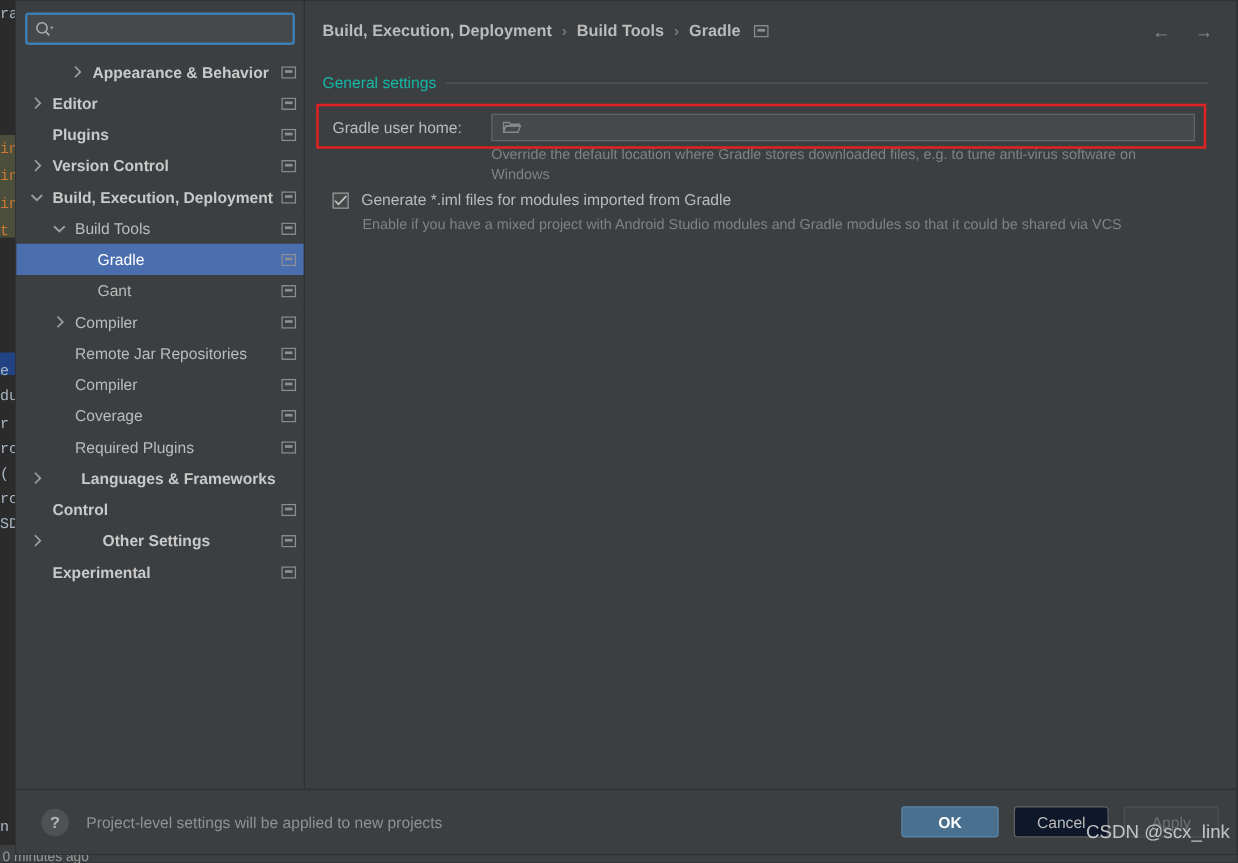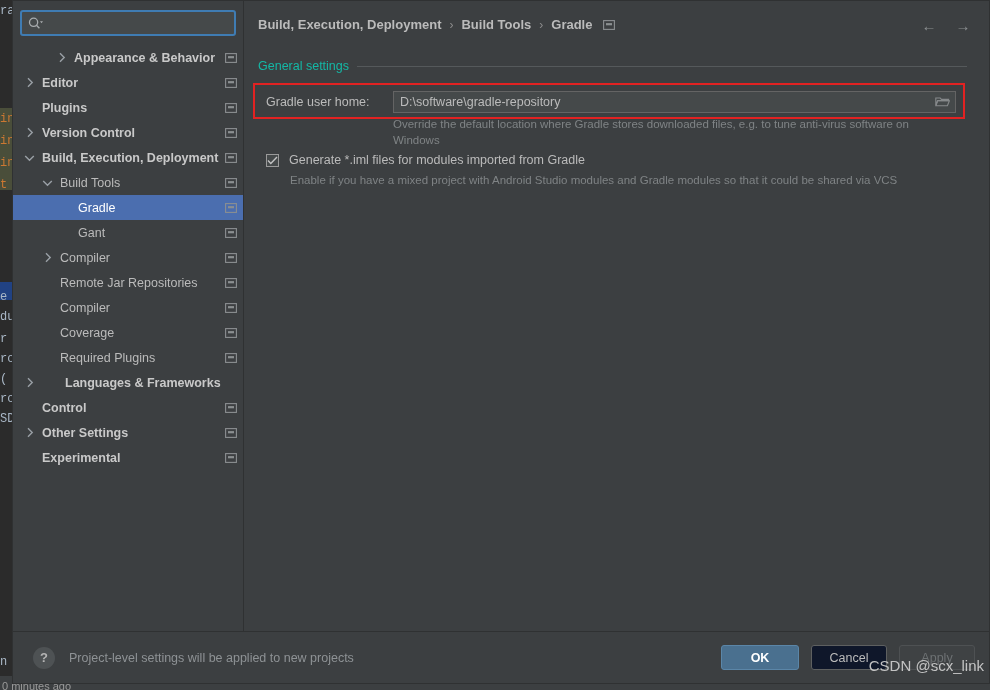--- a/index.html
+++ b/index.html
@@ -584,21 +584,21 @@
               </svg>
             </span>
             <span class="tree-label" style="margin-left: 6px;">Control</span>
             <span class="tree-badge">
               <svg width="12" height="10" viewBox="0 0 12 10" aria-hidden="true">
                 <rect x="0.6" y="0.6" width="10.8" height="8.8" fill="none" stroke="#8b8f91" stroke-width="1.1"></rect>
                 <rect x="3" y="3.1" width="6" height="2.2" fill="#8b8f91"></rect>
               </svg>
             </span>
           </div>
-          <div class="tree-row bold" style="padding-left: 10px;">
+          <div class="tree-row bold" style="padding-left: 10px; gap: 40px;">
             <span class="tree-arrow">
               <svg width="8" height="11" viewBox="0 0 8 11" aria-hidden="true">
                 <path d="M2 1.2 L6.2 5.5 L2 9.8" stroke="#9aa0a6" stroke-width="1.4" fill="none"></path>
               </svg>
             </span>
             <span class="tree-label" style="margin-left: 6px;">Other Settings</span>
             <span class="tree-badge">
               <svg width="12" height="10" viewBox="0 0 12 10" aria-hidden="true">
                 <rect x="0.6" y="0.6" width="10.8" height="8.8" fill="none" stroke="#8b8f91" stroke-width="1.1"></rect>
                 <rect x="3" y="3.1" width="6" height="2.2" fill="#8b8f91"></rect>
@@ -646,21 +646,20 @@
       <div id="section-header">
         <div id="section-title">General settings</div>
         <div id="section-rule"></div>
       </div>
 
       <div id="red-box"></div>
 
       <div id="field-row">
         <div id="field-label">Gradle user home:</div>
         <div id="path-field">
-          <input id="path-value" type="text" value="D:\software\gradle-repository" style="">
           <span id="browse-icon">
             <svg width="15" height="12" viewBox="0 0 15 12" aria-hidden="true">
               <path d="M0.8 2.0 H5.2 L6.4 3.4 H13.6 V4.6 H2.6 L0.8 9.6 Z" fill="none" stroke="#86898b" stroke-width="1.1"></path>
               <path d="M2.6 4.8 H14.4 L12.4 9.8 H0.9 Z" fill="none" stroke="#86898b" stroke-width="1.1"></path>
             </svg>
           </span>
         </div>
       </div>
 
       <div id="field-hint">Override the default location where Gradle stores downloaded files, e.g. to tune anti-virus software on Windows</div>

